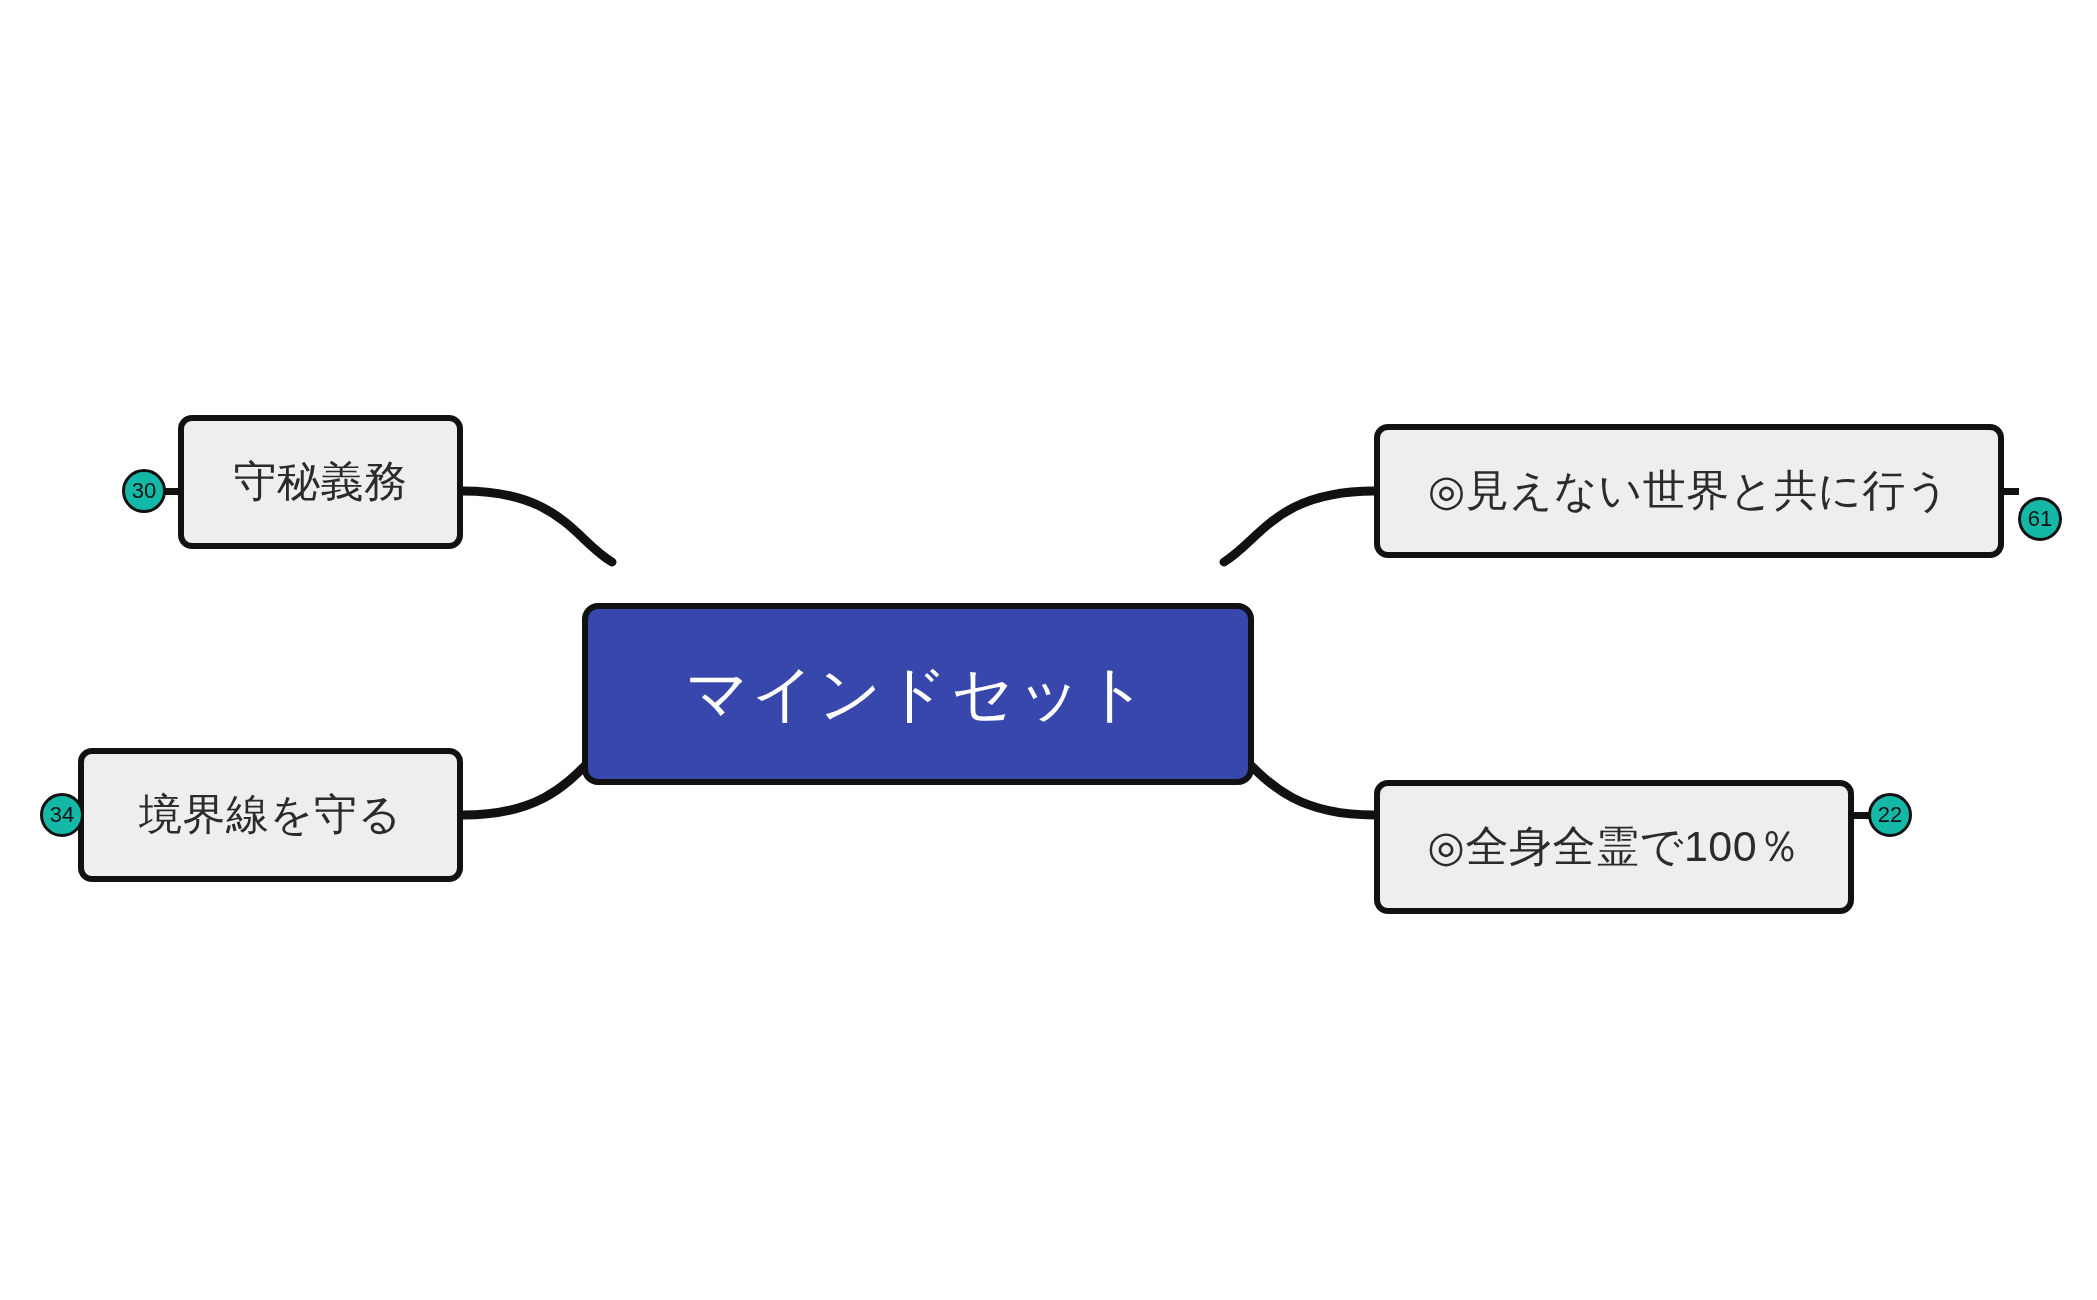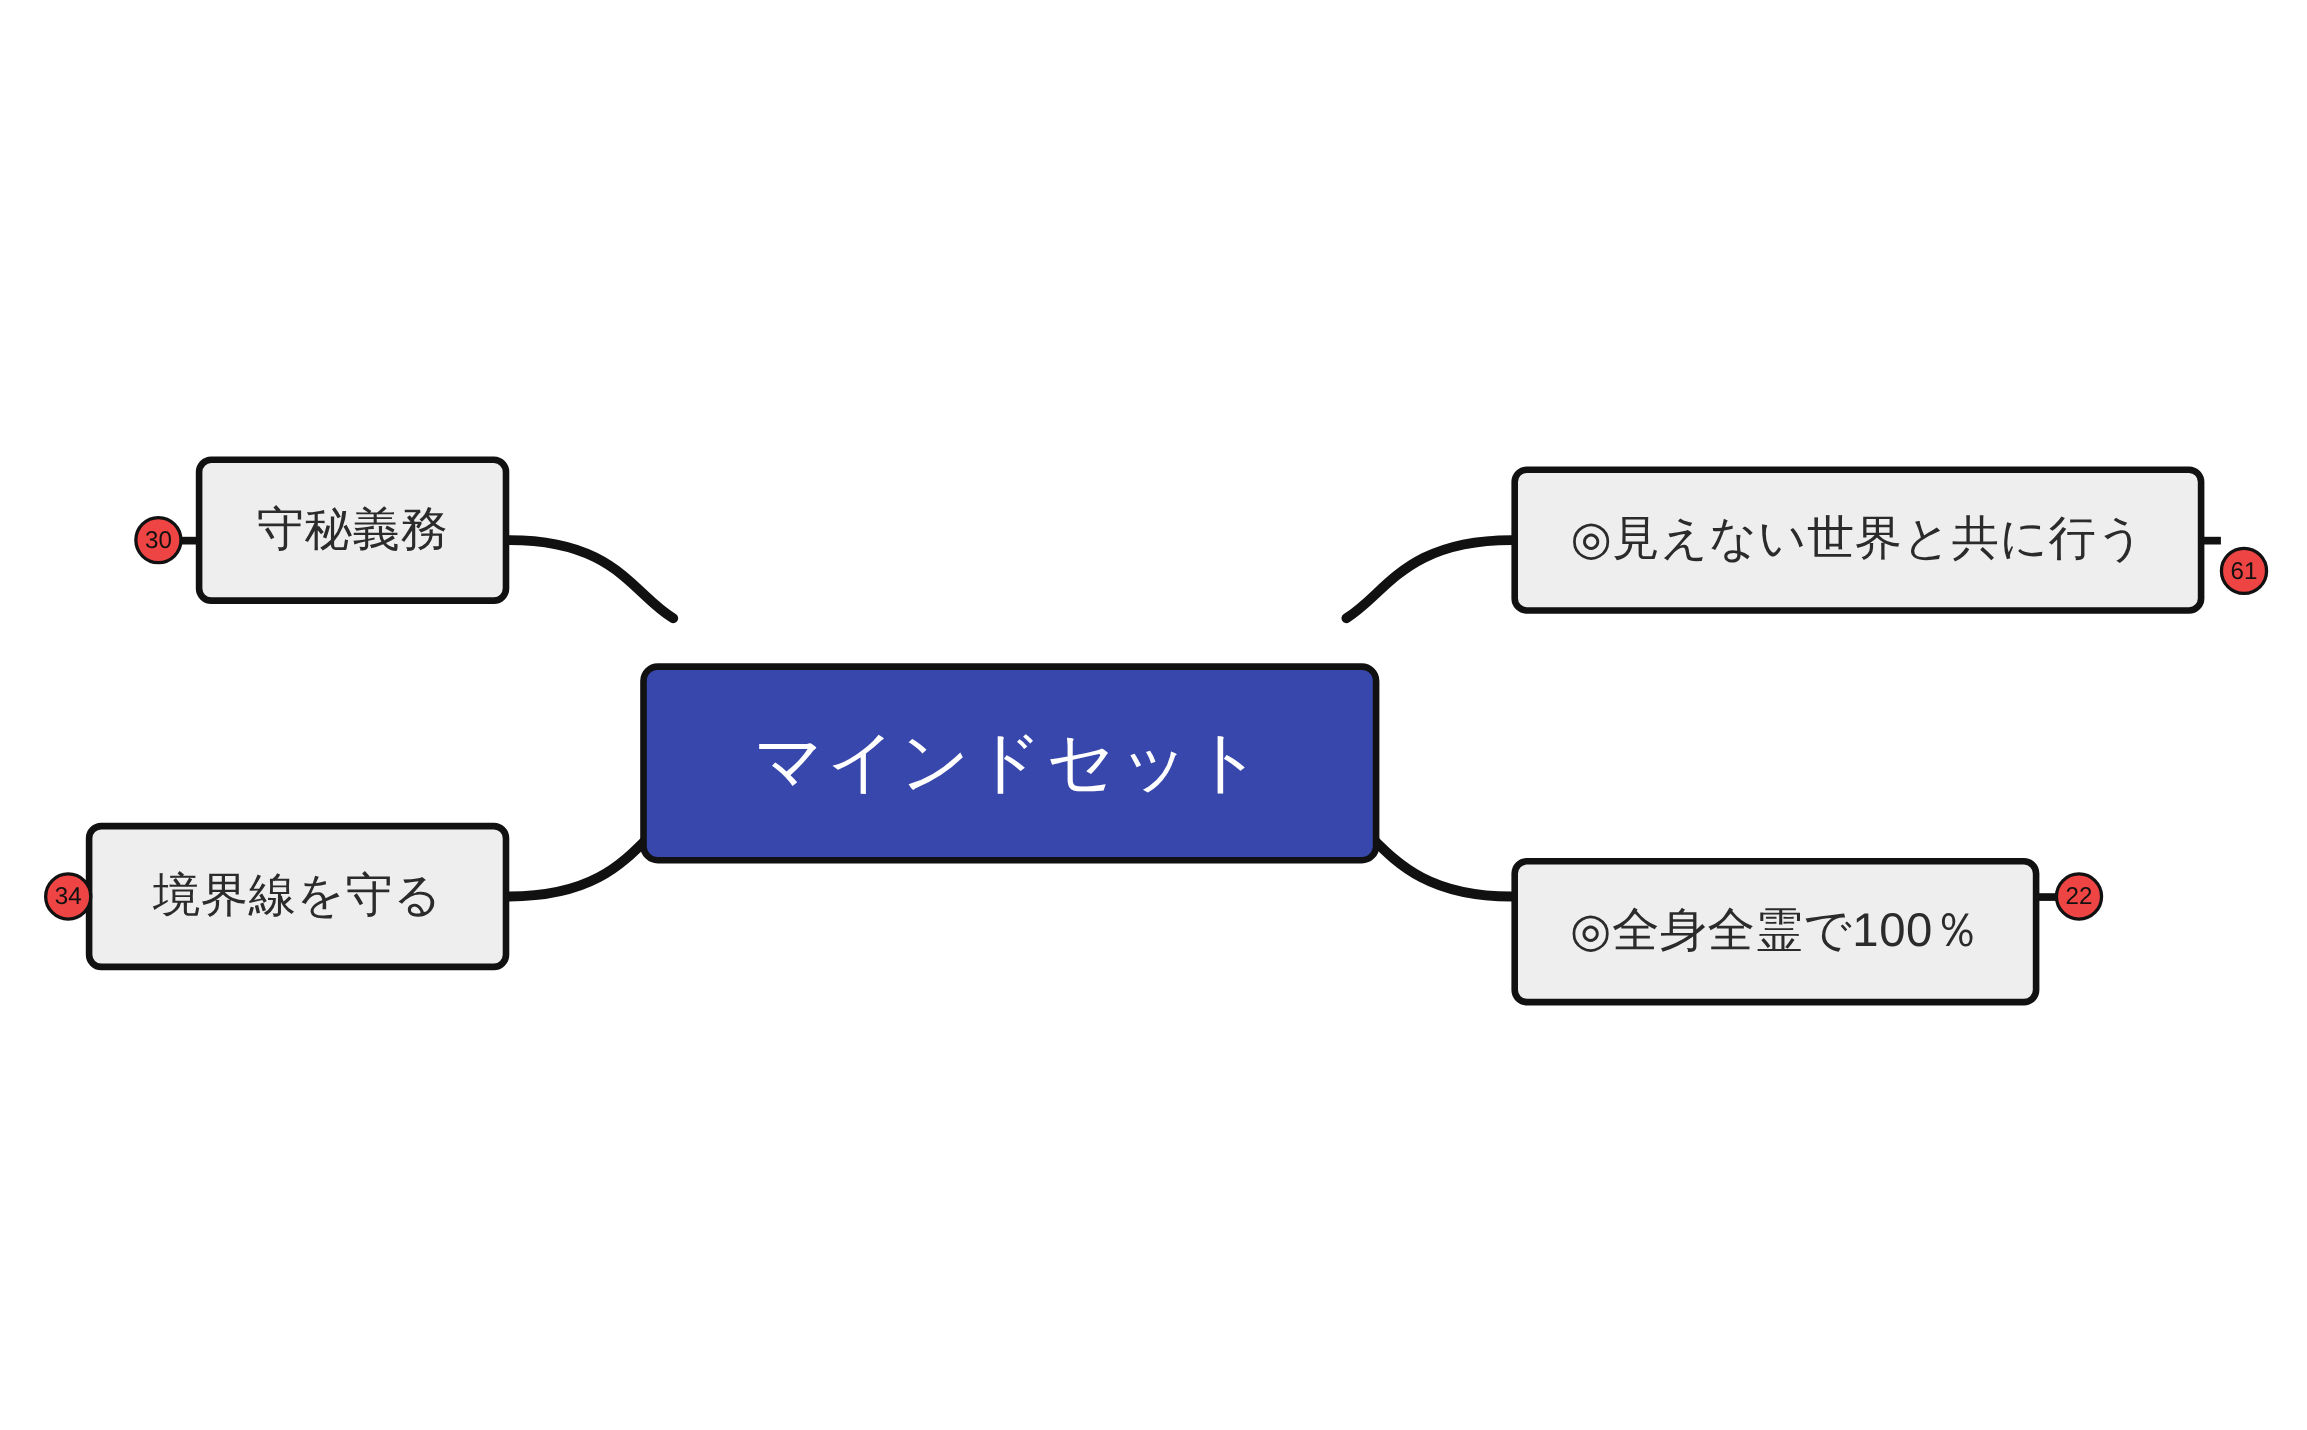--- a/index.html
+++ b/index.html
@@ -62,21 +62,21 @@
     font-weight: 400;
     letter-spacing: 3px;
   }
 
   
   .badge {
     position: absolute;
     width: 44px;
     height: 44px;
     border-radius: 50%;
-    background: #ef4444;
+    background: #14b8a6;
     border: 3px solid #111111;
     display: flex;
     align-items: center;
     justify-content: center;
     font-size: 22px;
     color: #111111;
     box-sizing: border-box;
     z-index: 7;
   }
   .badge-stub {

